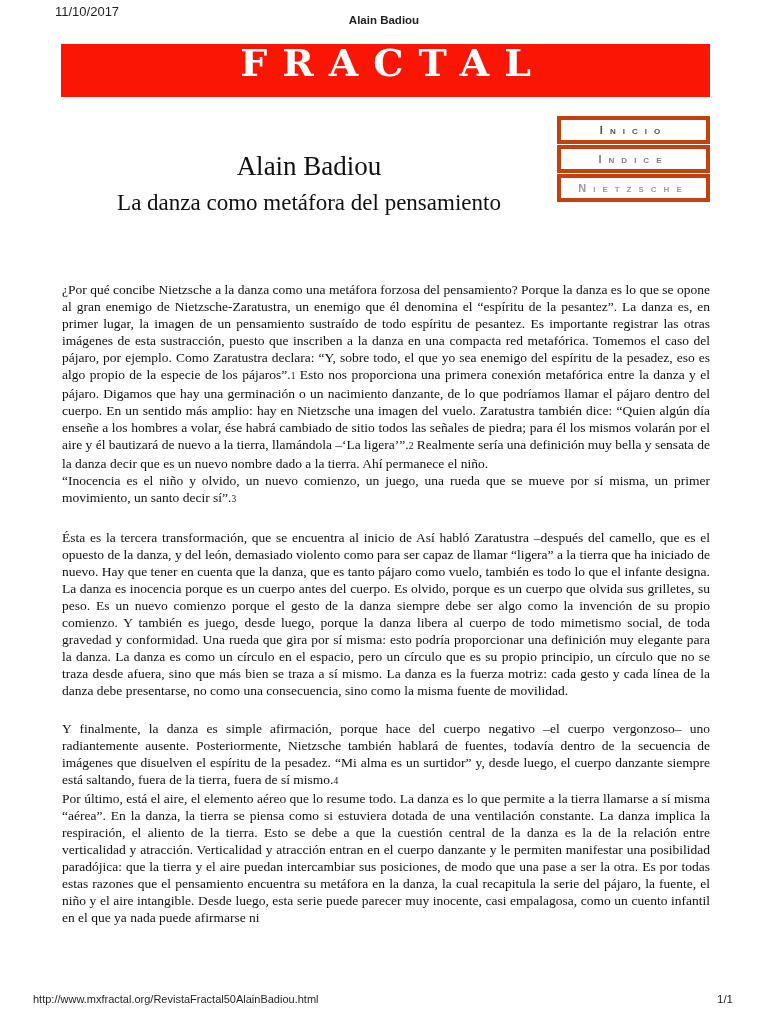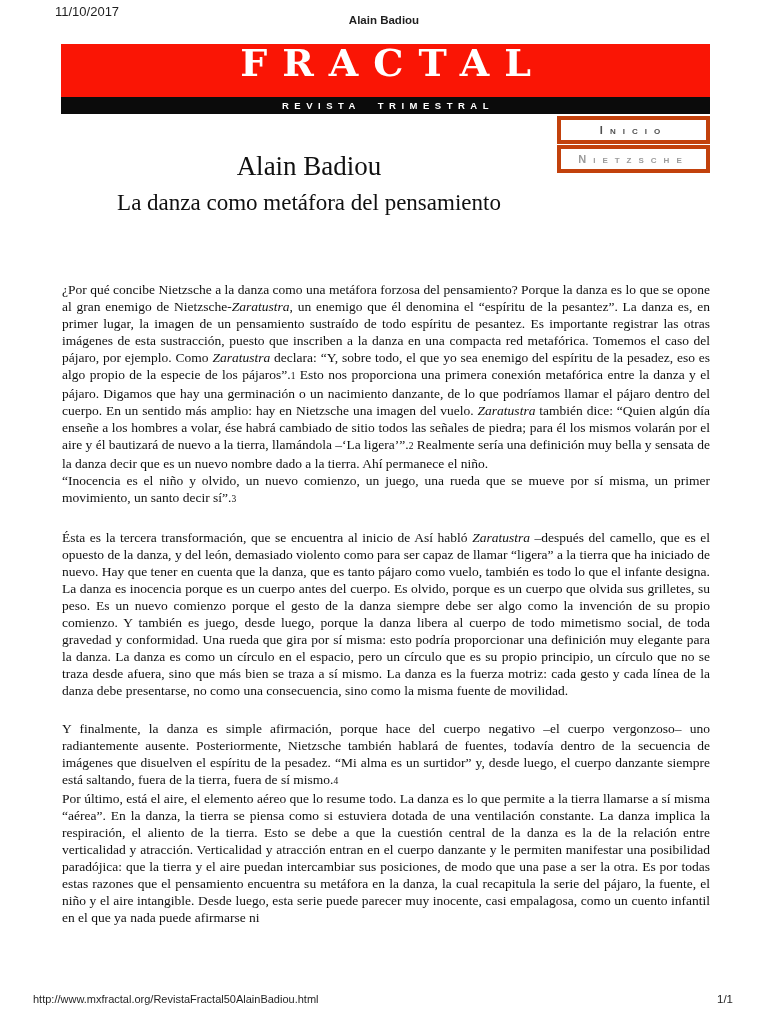--- a/index.html
+++ b/index.html
@@ -34,48 +34,46 @@
     font-variant:small-caps; background:#ffffff; cursor:pointer;
     white-space:nowrap; overflow:hidden;
   }
 
   .article-body {
     position:absolute; left:62px; top:281px; width:648px;
     font-family:"Liberation Serif", serif; font-size:13.5px; line-height:17px;
     text-align:justify; color:#101010;
   }
   .para { margin:0 0 21px 0; }
-  .it { font-style:italic; }
+  .it { }
   .fn { font-size:9.5px; }
 
   .print-footer-url { position:absolute; left:33px; top:993px; font-size:11px; color:#1f1f1f; }
   .print-footer-page { position:absolute; right:35px; top:993px; font-size:11.5px; color:#1f1f1f; }
 </style>
 </head>
 <body>
 
 <div class="print-header-date">11/10/2017</div>
 <div class="print-header-title">Alain Badiou</div>
 
 <div class="banner">
   <div class="banner-red" id="banner-red" style="background: rgb(250, 21, 5);">
     <span class="banner-logo">FRACTAL</span>
   </div>
-  <div class="banner-black" id="banner-black" style="background: rgb(11, 11, 11);">
-    <span class="banner-tagline">REVISTA TRIMESTRAL</span>
-  </div>
 </div>
 
 <div class="header-row">
   <div class="title-cell">
     <div class="author-heading">Alain Badiou</div>
     <div class="article-title">La danza como metáfora del pensamiento</div>
   </div>
   <div class="nav-cell" id="nav-stack">
       <div class="nav-box" style="color: rgb(79, 79, 79);">Inicio</div>
+      <div class="nav-box" style="color: rgb(126, 126, 126);">Indice</div>
       <div class="nav-box" style="color: rgb(155, 155, 155);">Nietzsche</div>
     </div>
 </div>
 
 <div class="article-body" id="article-body">
     <p class="para"><span>¿Por qué concibe Nietzsche a la danza como una metáfora forzosa del pensamiento? Porque la danza es lo que se opone al gran enemigo de Nietzsche-</span><span class="it">Zaratustra</span><span>, un enemigo que él denomina el “espíritu de la pesantez”. La danza es, en primer lugar, la imagen de un pensamiento sustraído de todo espíritu de pesantez. Es importante registrar las otras imágenes de esta sustracción, puesto que inscriben a la danza en una compacta red metafórica. Tomemos el caso del pájaro, por ejemplo. Como </span><span class="it">Zaratustra</span><span> declara: “Y, sobre todo, el que yo sea enemigo del espíritu de la pesadez, eso es algo propio de la especie de los pájaros”.</span><span class="fn">1</span><span> Esto nos proporciona una primera conexión metafórica entre la danza y el pájaro. Digamos que hay una germinación o un nacimiento danzante, de lo que podríamos llamar el pájaro dentro del cuerpo. En un sentido más amplio: hay en Nietzsche una imagen del vuelo. </span><span class="it">Zaratustra</span><span> también dice: “Quien algún día enseñe a los hombres a volar, ése habrá cambiado de sitio todos las señales de piedra; para él los mismos volarán por el aire y él bautizará de nuevo a la tierra, llamándola –‘La ligera’”.</span><span class="fn">2</span><span> Realmente sería una definición muy bella y sensata de la danza decir que es un nuevo nombre dado a la tierra. Ahí permanece el niño.</span><br><span>“Inocencia es el niño y olvido, un nuevo comienzo, un juego, una rueda que se mueve por sí misma, un primer movimiento, un santo decir sí”.</span><span class="fn">3</span></p>
     <p class="para"><span>Ésta es la tercera transformación, que se encuentra al inicio de Así habló </span><span class="it">Zaratustra</span><span> –después del camello, que es el opuesto de la danza, y del león, demasiado violento como para ser capaz de llamar “ligera” a la tierra que ha iniciado de nuevo. Hay que tener en cuenta que la danza, que es tanto pájaro como vuelo, también es todo lo que el infante designa. La danza es inocencia porque es un cuerpo antes del cuerpo. Es olvido, porque es un cuerpo que olvida sus grilletes, su peso. Es un nuevo comienzo porque el gesto de la danza siempre debe ser algo como la invención de su propio comienzo. Y también es juego, desde luego, porque la danza libera al cuerpo de todo mimetismo social, de toda gravedad y conformidad. Una rueda que gira por sí misma: esto podría proporcionar una definición muy elegante para la danza. La danza es como un círculo en el espacio, pero un círculo que es su propio principio, un círculo que no se traza desde afuera, sino que más bien se traza a sí mismo. La danza es la fuerza motriz: cada gesto y cada línea de la danza debe presentarse, no como una consecuencia, sino como la misma fuente de movilidad.</span></p>
     <p class="para"><span>Y finalmente, la danza es simple afirmación, porque hace del cuerpo negativo –el cuerpo vergonzoso– uno radiantemente ausente. Posteriormente, Nietzsche también hablará de fuentes, todavía dentro de la secuencia de imágenes que disuelven el espíritu de la pesadez. “Mi alma es un surtidor” y, desde luego, el cuerpo danzante siempre está saltando, fuera de la tierra, fuera de sí mismo.</span><span class="fn">4</span><br><span>Por último, está el aire, el elemento aéreo que lo resume todo. La danza es lo que permite a la tierra llamarse a sí misma “aérea”. En la danza, la tierra se piensa como si estuviera dotada de una ventilación constante. La danza implica la respiración, el aliento de la tierra. Esto se debe a que la cuestión central de la danza es la de la relación entre verticalidad y atracción. Verticalidad y atracción entran en el cuerpo danzante y le permiten manifestar una posibilidad paradójica: que la tierra y el aire puedan intercambiar sus posiciones, de modo que una pase a ser la otra. Es por todas estas razones que el pensamiento encuentra su metáfora en la danza, la cual recapitula la serie del pájaro, la fuente, el niño y el aire intangible. Desde luego, esta serie puede parecer muy inocente, casi empalagosa, como un cuento infantil en el que ya nada puede afirmarse ni</span></p>
   </div>
 

